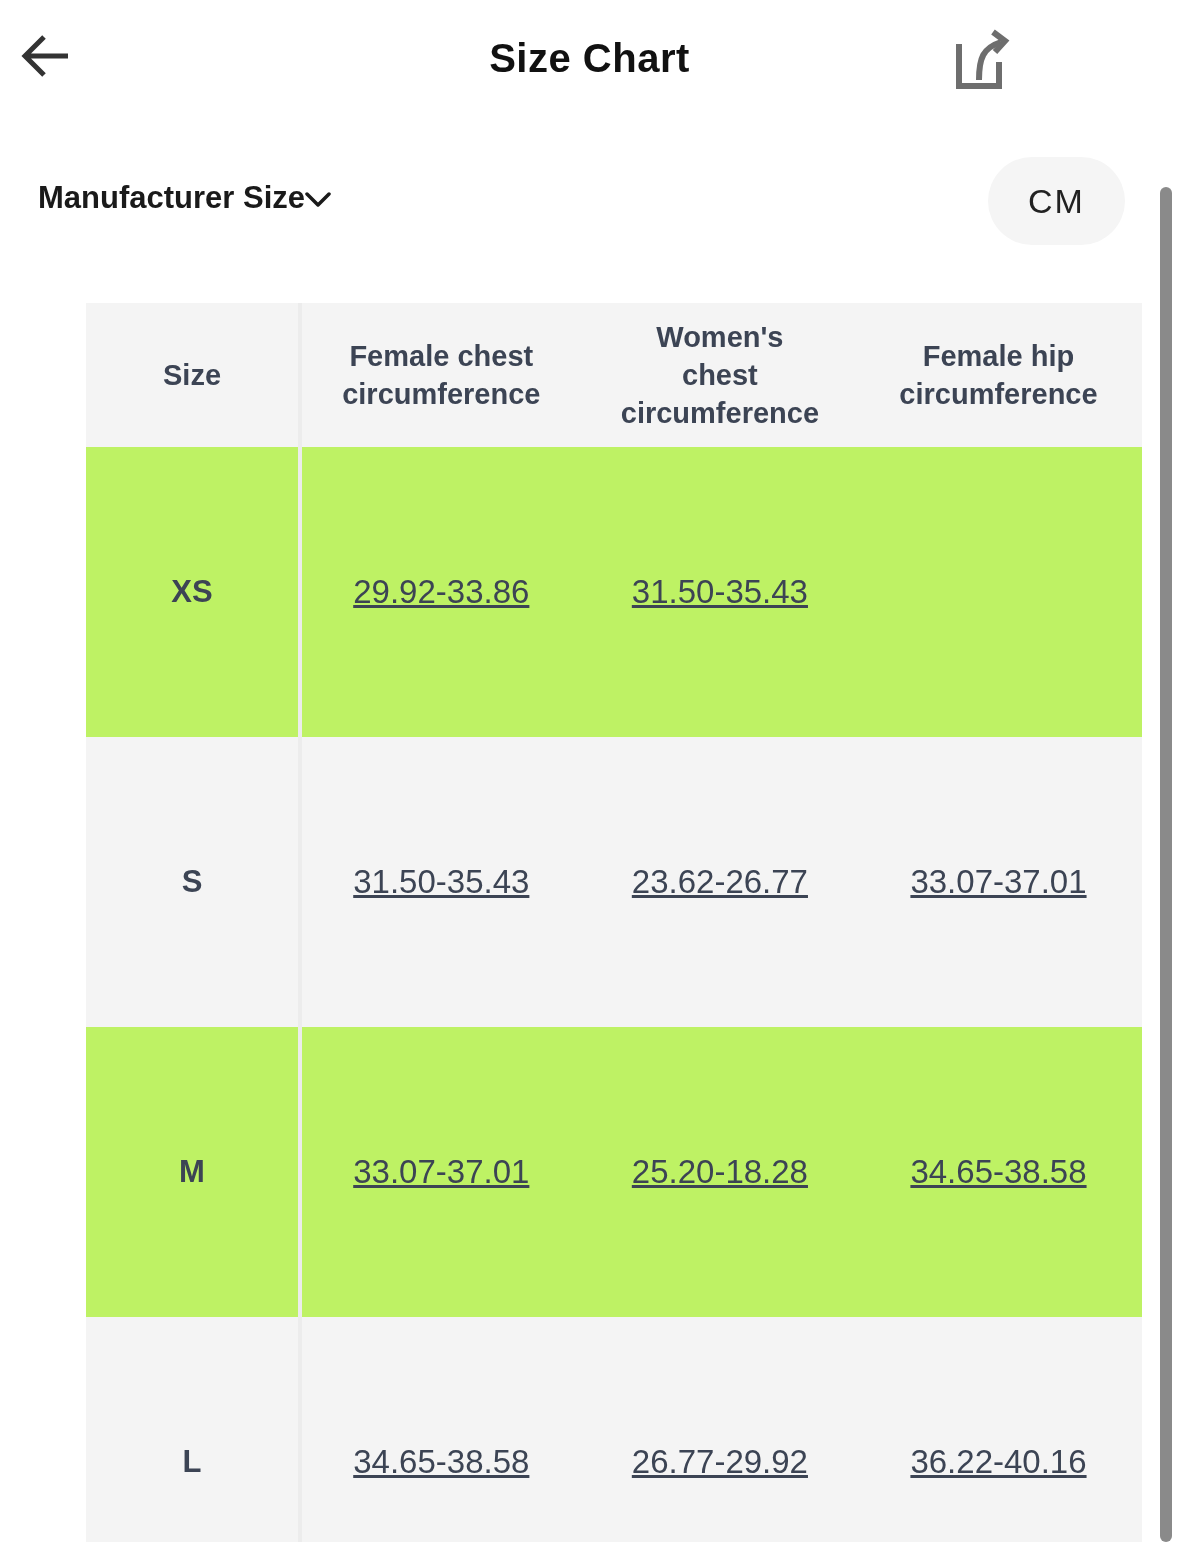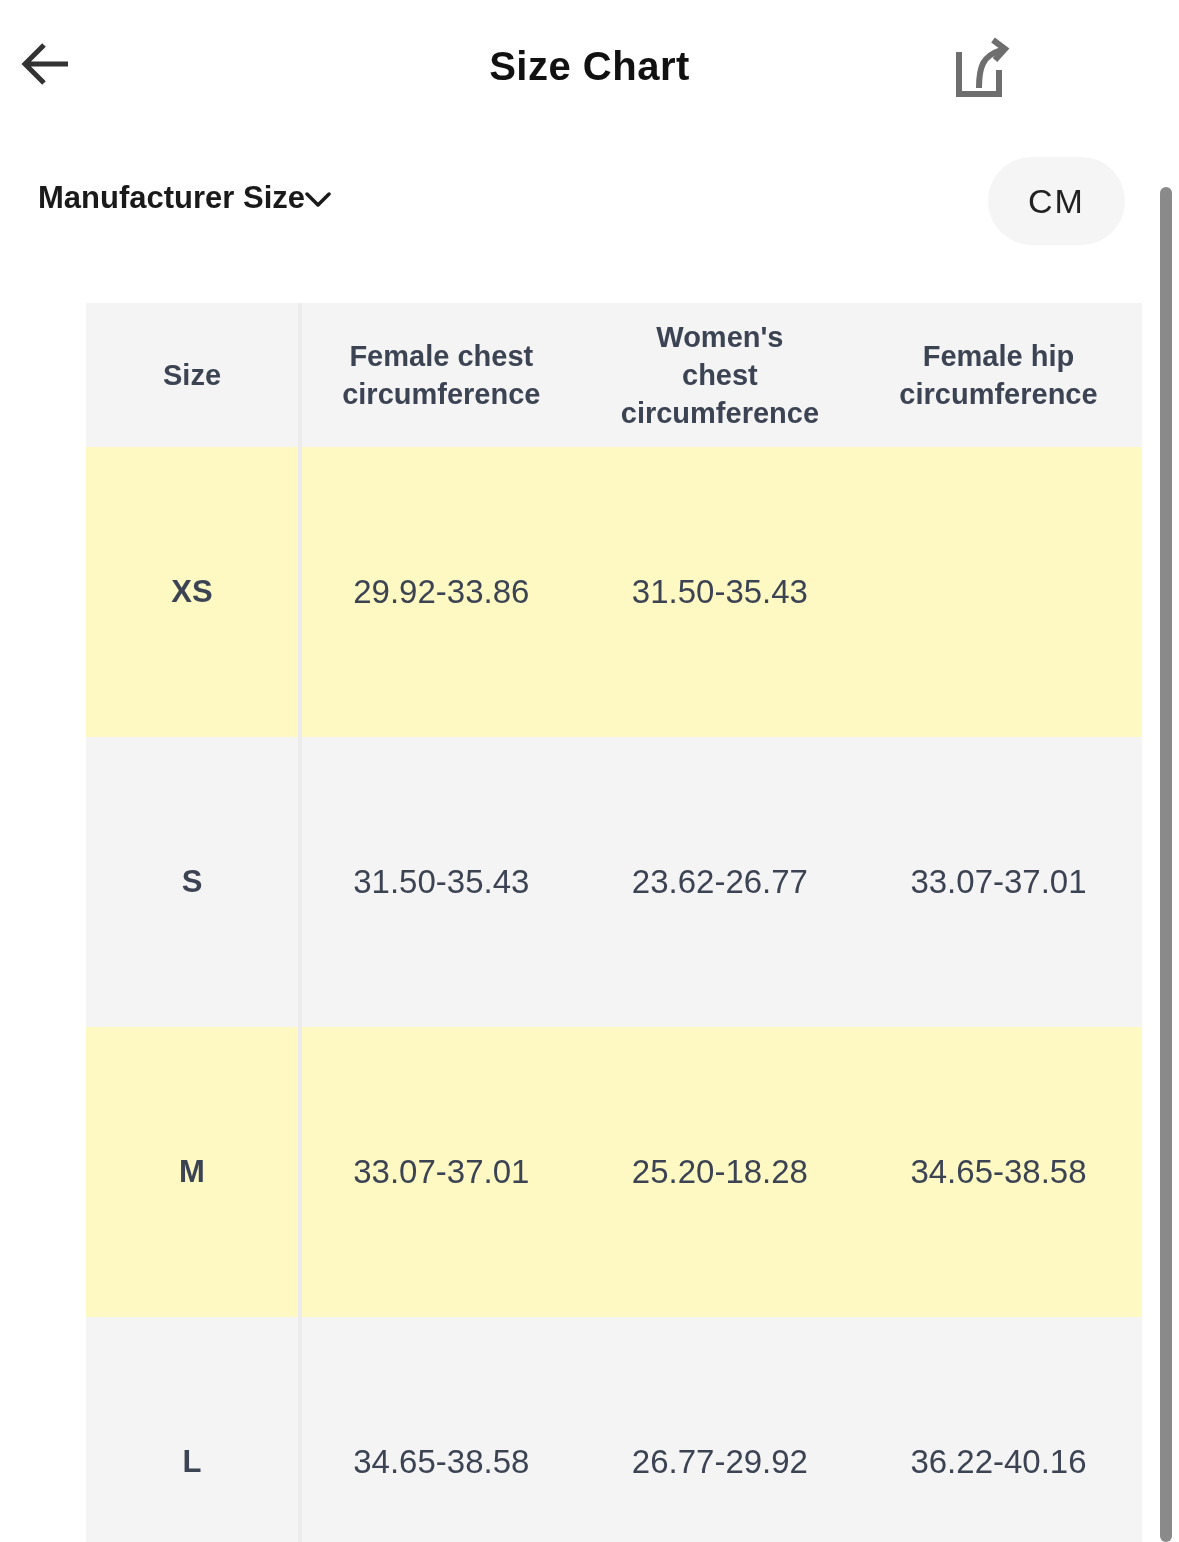--- a/index.html
+++ b/index.html
@@ -19,21 +19,21 @@
   html,body{background:#ffffff;}
   body{font-family:"Liberation Sans", sans-serif;}
   .page{
     position:relative;
     width:1179px;height:1542px;
     background:#ffffff;
     overflow:hidden;
   }
 
   
-  .topbar{position:absolute;left:0;top:16px;width:1051px;height:110px;}
+  .topbar{position:absolute;left:0;top:8px;width:1051px;height:110px;}
   .back-btn{position:absolute;left:18px;top:22px;width:56px;height:52px;cursor:pointer;}
   .page-title{
     position:absolute;left:0;top:28px;width:1179px;
     text-align:center;
     font-size:40px;font-weight:bold;color:var(--title-text);
     letter-spacing:0.5px;
   }
   .share-btn{position:absolute;right:40px;top:14px;width:60px;height:74px;cursor:pointer;}
 
   
@@ -61,31 +61,31 @@
   .scrollbar-thumb{
     position:absolute;left:1160px;top:187px;
     width:12px;height:1355px;border-radius:6px;
     background:var(--scrollbar);
   }
 
   
   .size-table{position:absolute;left:86px;top:303px;width:1056px;}
   .trow{display:flex;width:1056px;}
   .thead{height:144px;background:var(--stripe-bg);}
-  .tbody-row{height:290px;background:#fef9c3;}
+  .tbody-row{height:290px;background:#bef264;}
   .tbody-row:nth-child(even){background:var(--stripe-bg);}
   .cell{
     display:flex;align-items:center;justify-content:center;
     color:var(--table-text);text-align:center;
   }
   .col-size{width:216px;border-right:4px solid var(--divider);}
   .col-val{width:278.6px;}
   .thead .cell{font-size:29px;font-weight:bold;line-height:1.32;white-space:pre-line;}
   .size-label{font-size:31px;font-weight:bold;}
-  .val-label{font-size:33px;font-weight:normal;}
+  .val-label{font-size:33px;font-weight:normal;text-decoration:underline;}
 </style>
 </head>
 <body>
 
 <div class="page">
 
   <div class="topbar">
     <div class="back-btn">
       <span>
         <svg width="56" height="52" viewBox="0 0 56 52" fill="none">

